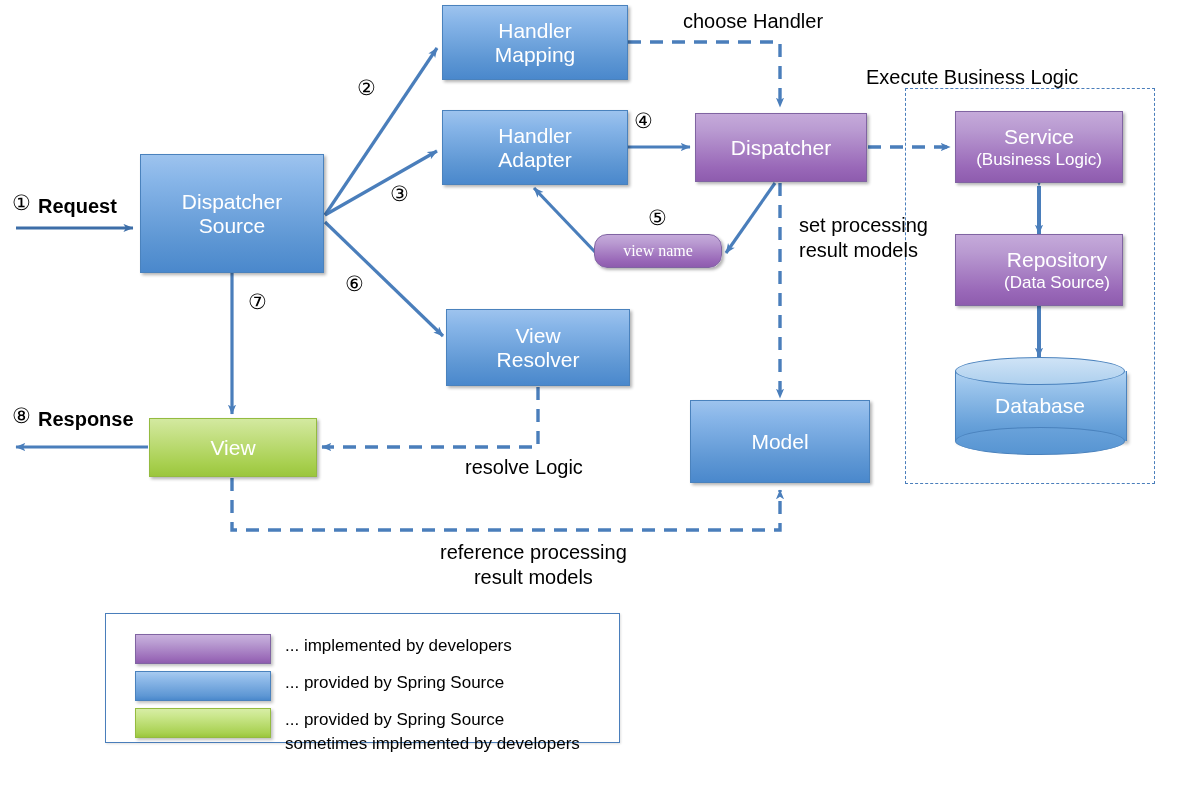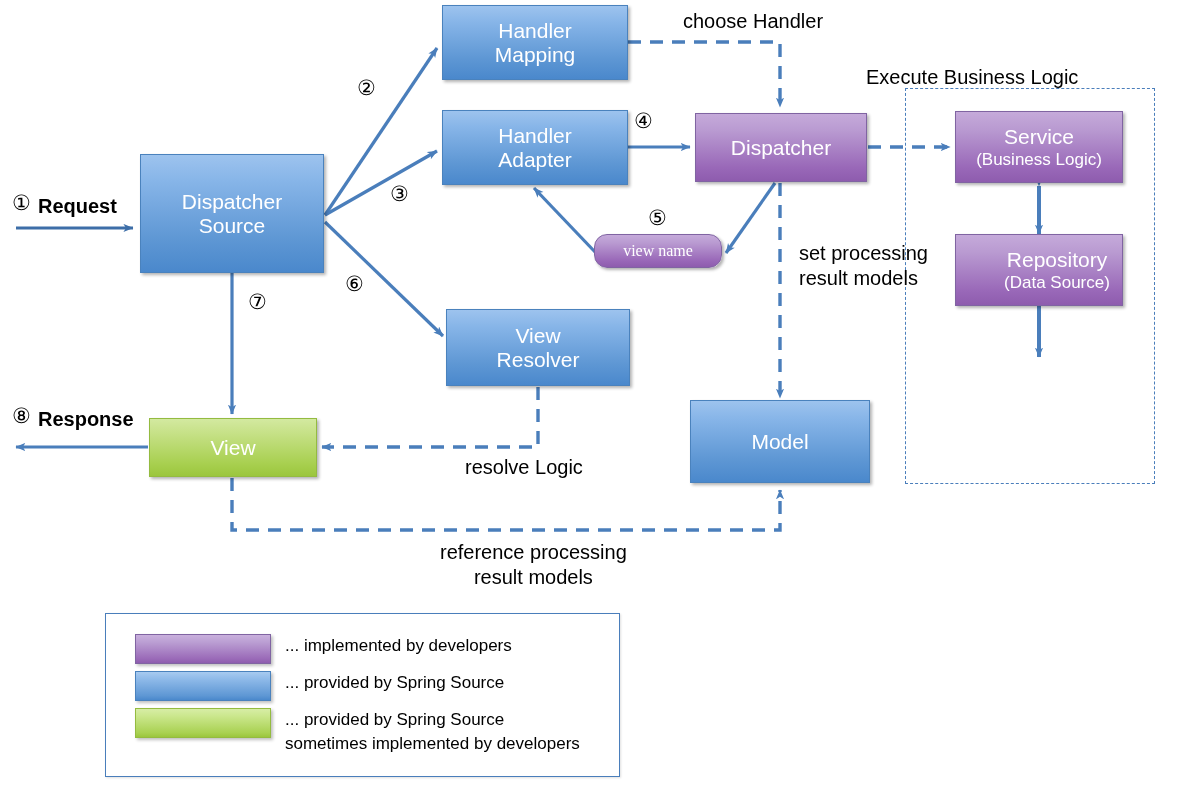--- a/index.html
+++ b/index.html
@@ -273,44 +273,50 @@
   <div class="node purple-box" style="left:955px; top:111px; width:168px; height:72px;">
     <span class="l1">Service</span>
     <span class="sub">(Business Logic)</span>
   </div>
 
   <div class="node purple-box" style="left:955px; top:234px; width:168px; height:72px;padding-left:36px;">
     <span class="l1">Repository</span>
     <span class="sub">(Data Source)</span>
   </div>
 
+  <div class="db" style="left:955px; top:357px; width:170px; height:98px;">
+    <div class="db-body"></div>
+    <div class="db-bottom"></div>
+    <div class="db-top"></div>
+    <div class="db-label">Database</div>
+  </div>
 
   <div class="num" style="left:12px; top:191px;">①</div>
   <div class="txt bold" style="left:38px; top:194px;">Request</div>
 
   <div class="num" style="left:357px; top:76px;">②</div>
   <div class="num" style="left:390px; top:182px;">③</div>
   <div class="num" style="left:634px; top:109px;">④</div>
   <div class="num" style="left:648px; top:206px;">⑤</div>
   <div class="num" style="left:345px; top:272px;">⑥</div>
   <div class="num" style="left:248px; top:290px;">⑦</div>
   <div class="num" style="left:12px; top:404px;">⑧</div>
   <div class="txt bold" style="left:38px; top:407px;">Response</div>
 
   <div class="txt" style="left:683px; top:9px;">choose Handler</div>
 
-  <div class="txt" style="left:799px; top:213px; white-space:pre-line; text-align:left;margin-top:28px;">set processing
+  <div class="txt" style="left:799px; top:213px; white-space:pre-line; text-align:left;">set processing
 result models</div>
 
   <div class="txt" style="left:465px; top:455px;">resolve Logic</div>
 
   <div class="txt" style="left:440px; top:540px; white-space:pre-line; text-align:center;">reference processing
 result models</div>
 
-  <div class="legend" style="left:105px; top:613px; width:515px; height:164px;">
+  <div class="legend" style="left:105px; top:613px; width:515px; height:130px;">
     <div class="legend-row" style="left:29px; top:20px;">
       <div class="swatch purple"></div>
       <div class="legend-text">... implemented by developers</div>
     </div>
     <div class="legend-row" style="left:29px; top:57px;">
       <div class="swatch blue"></div>
       <div class="legend-text">... provided by Spring Source</div>
     </div>
     <div class="legend-row" style="left:29px; top:94px;">
       <div class="swatch green"></div>

